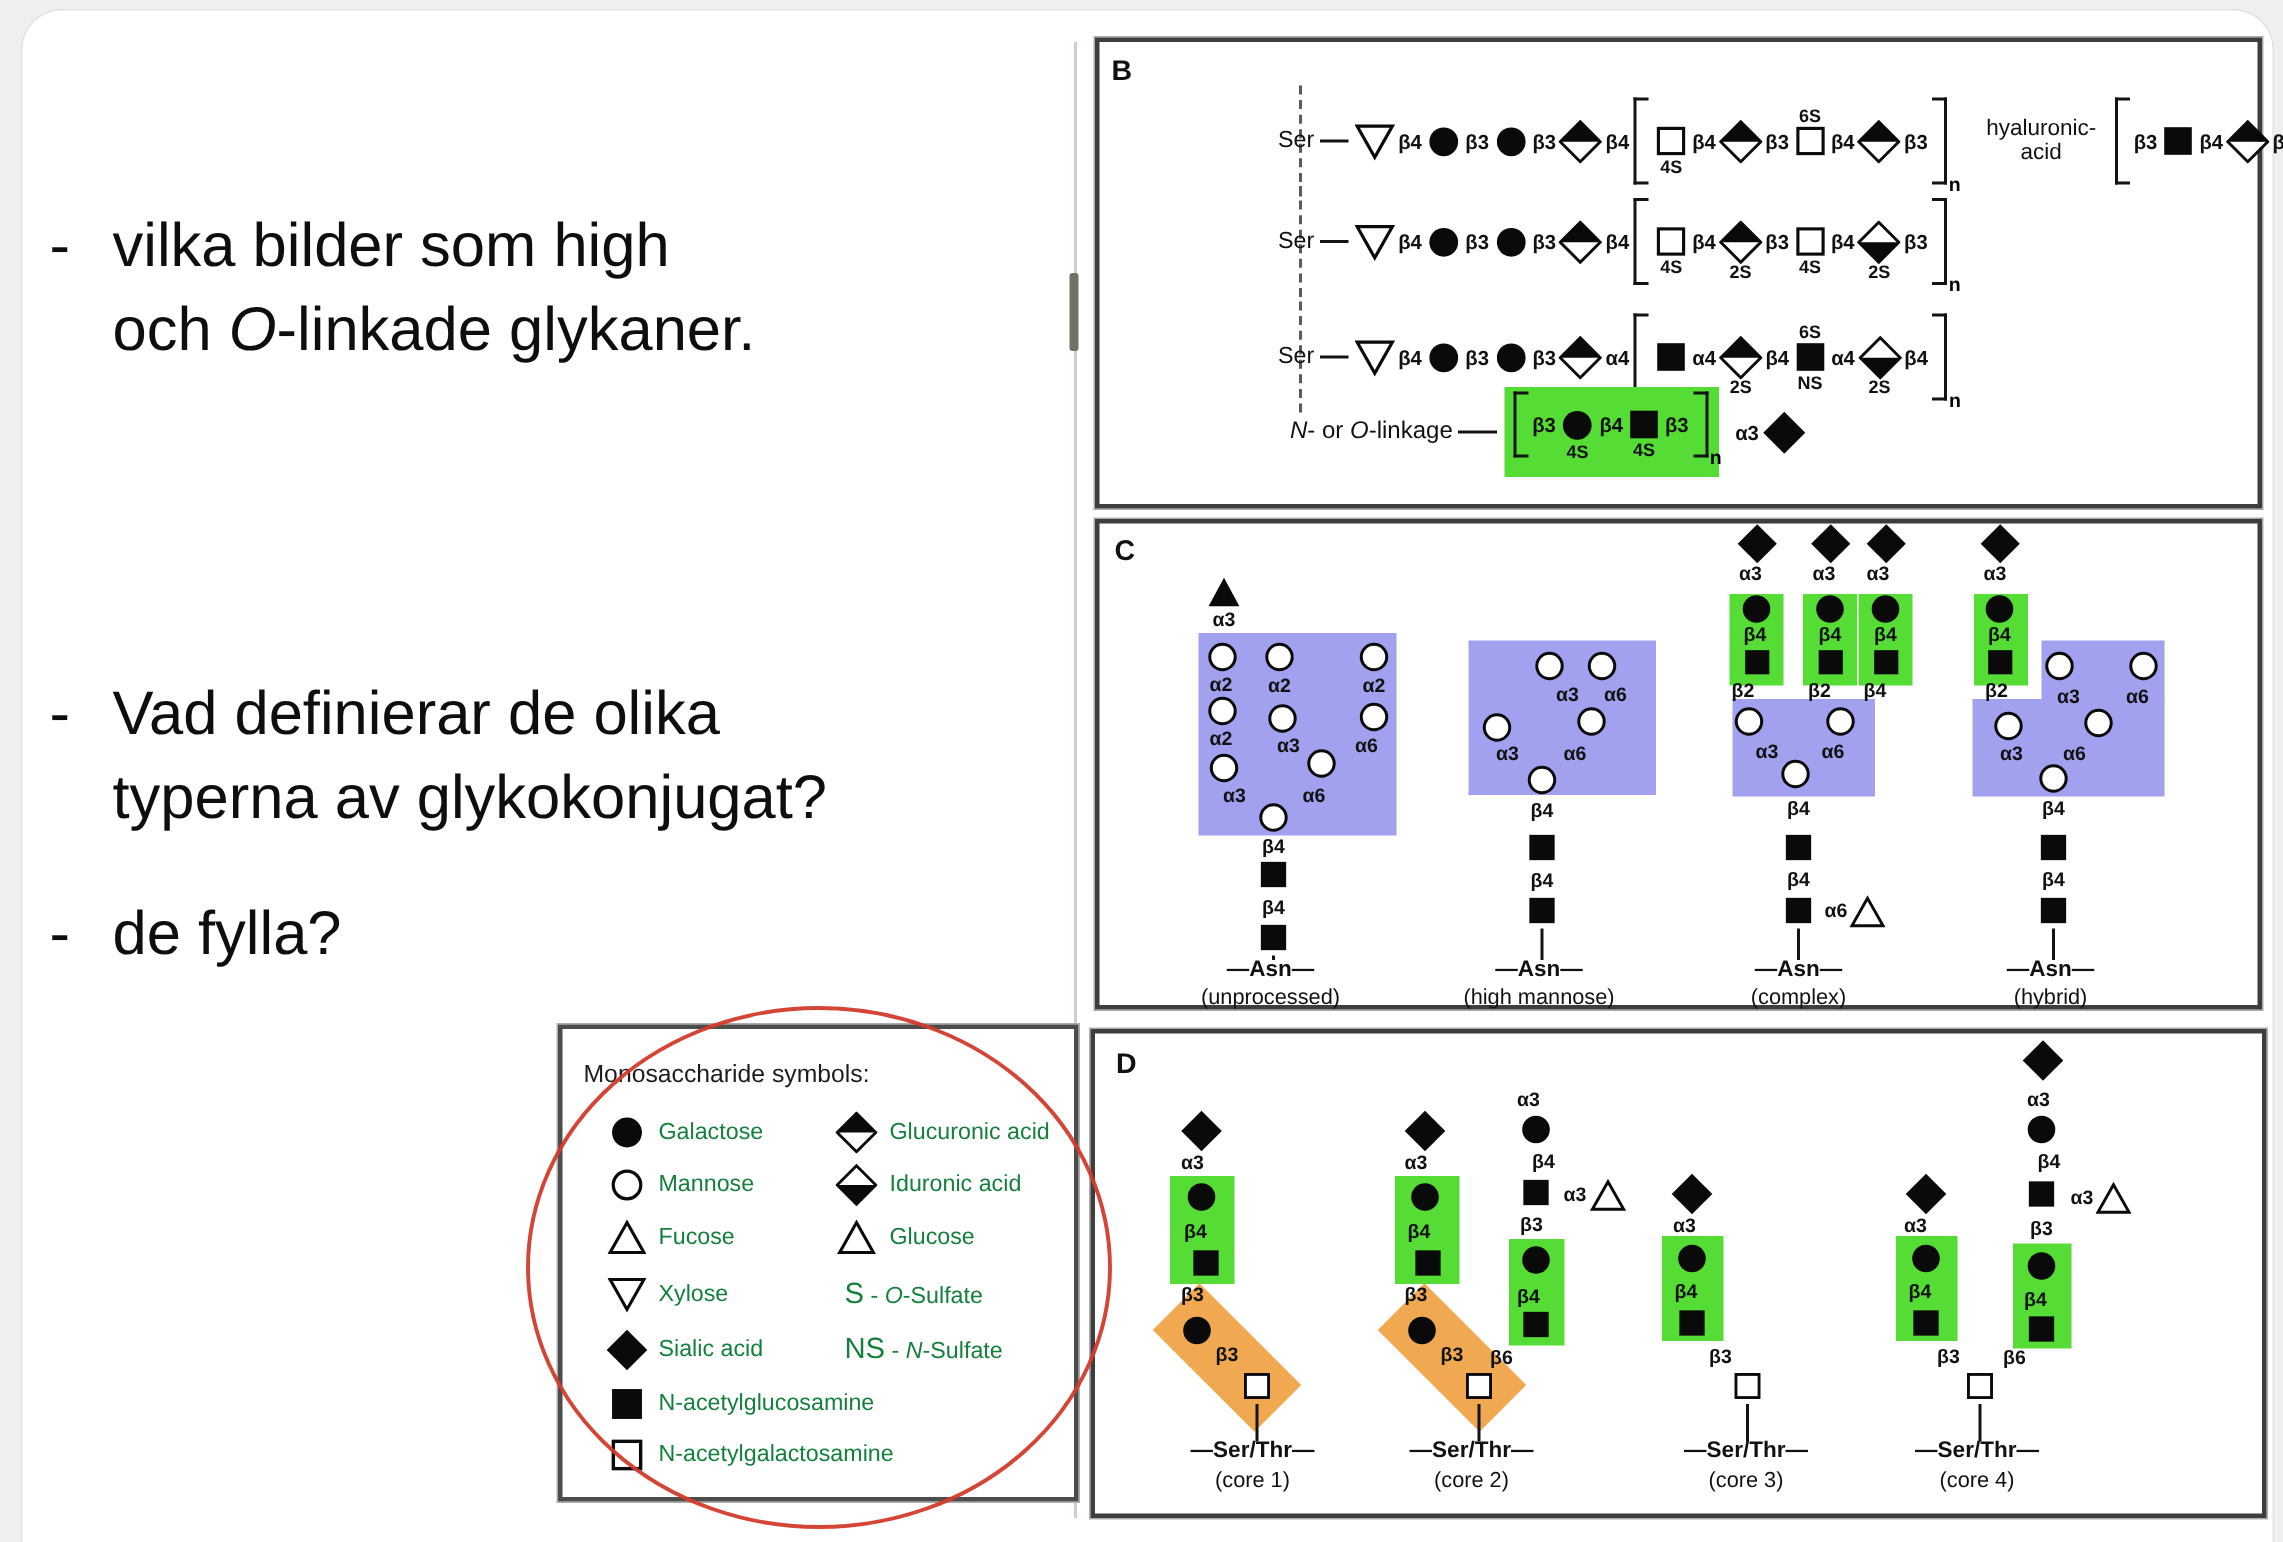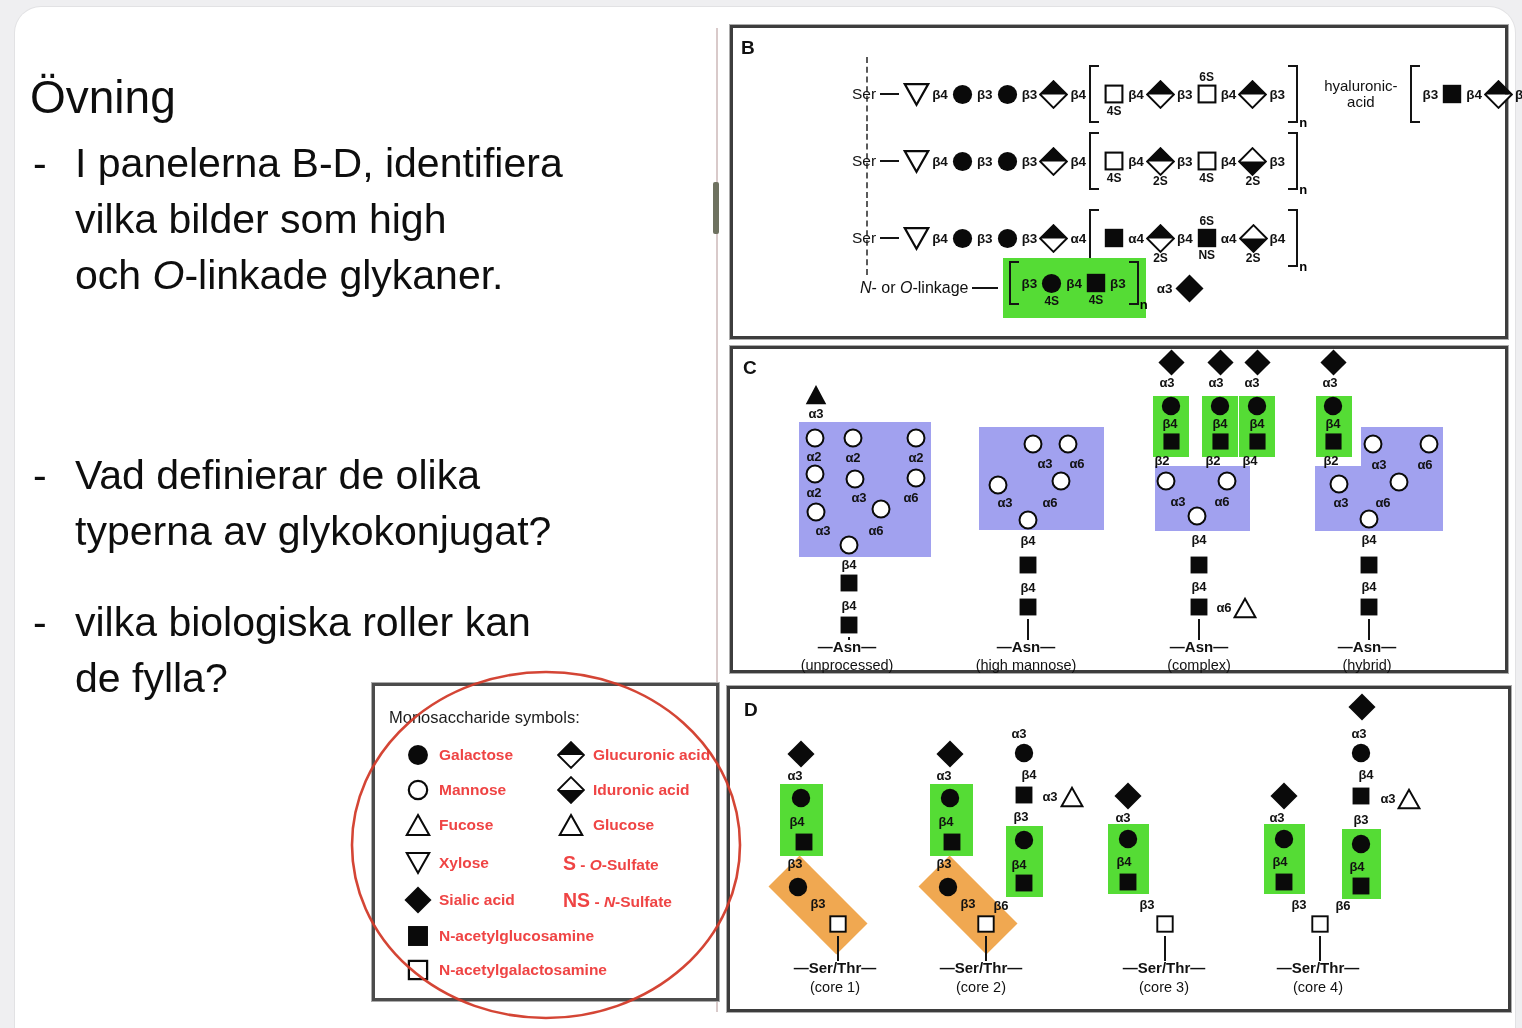--- a/index.html
+++ b/index.html
@@ -38,48 +38,45 @@
   
   .abox{position:absolute;}
   .asym{position:absolute;line-height:0;}
   .albl{position:absolute;transform:translate(-50%,-50%);font-size:13px;font-weight:700;color:#111;white-space:nowrap;}
   .stem{position:absolute;width:2.6px;background:#141414;}
   .abase{position:absolute;transform:translate(-50%,-50%);font-size:15px;font-weight:700;color:#111;white-space:nowrap;}
   .acap{position:absolute;transform:translate(-50%,-50%);font-size:14.5px;font-weight:400;color:#111;white-space:nowrap;}
   
   .legend{position:absolute;background:#fff;border:3px solid #4C4C4C;box-shadow:0 0 0 1px #ACACAC;box-sizing:border-box;}
   .leg-title{position:absolute;transform:translateY(-50%);font-size:16.5px;color:#1c1c1c;white-space:nowrap;}
-  .leg-txt{position:absolute;transform:translateY(-50%);font-size:15.5px;color:#ef4444;white-space:nowrap;font-weight:bold;}
+  .leg-txt{position:absolute;transform:translateY(-50%);font-size:15.5px;color:#15803d;white-space:nowrap;}
   .leg-txt .seg-lg{font-size:19.5px;}
   .ellipse-overlay{position:absolute;pointer-events:none;z-index:30;}
   .edge-line{position:absolute;left:716px;top:28px;width:2px;height:984px;background:#d9caca;}
   .edge-mark{position:absolute;left:713px;top:182px;width:6px;height:52px;background:#6e7260;border-radius:2px;}
 </style>
 </head>
 <body>
 
 <div class="page">
   <div class="card"></div>
 
-  <div class="title">Övning</div>
   <div id="bullets">
       <div class="bullet-group" style="top: 135px;">
         <span class="dash">-</span>
-        <span class="bline"><span>I panelerna B-D, identifiera</span></span>
         <span class="bline"><span>vilka bilder som high</span></span>
         <span class="bline"><span>och </span><span class="seg-it">O</span><span>-linkade glykaner.</span></span>
       </div>
       <div class="bullet-group" style="top: 447px;">
         <span class="dash">-</span>
         <span class="bline"><span>Vad definierar de olika</span></span>
         <span class="bline"><span>typerna av glykokonjugat?</span></span>
       </div>
       <div class="bullet-group" style="top: 594px;">
         <span class="dash">-</span>
-        <span class="bline"><span>vilka biologiska roller kan</span></span>
         <span class="bline"><span>de fylla?</span></span>
       </div>
     </div>
 
   <div class="edge-line"></div>
   <div class="edge-mark"></div>
 
   <div class="fig-panel" id="panelB" style="left:730px;top:25px;width:778px;height:314px;">
     <span class="pl" style="left:8px;top:9px;">B</span>
   <div class="brow" style="left: 118px; top: 66px;">

